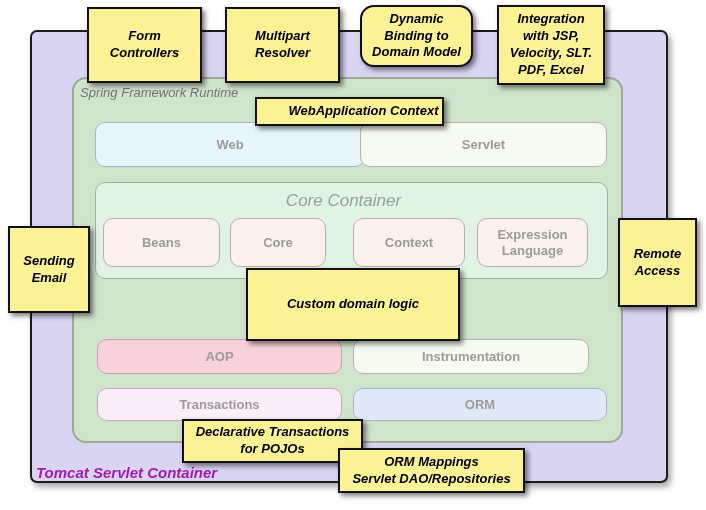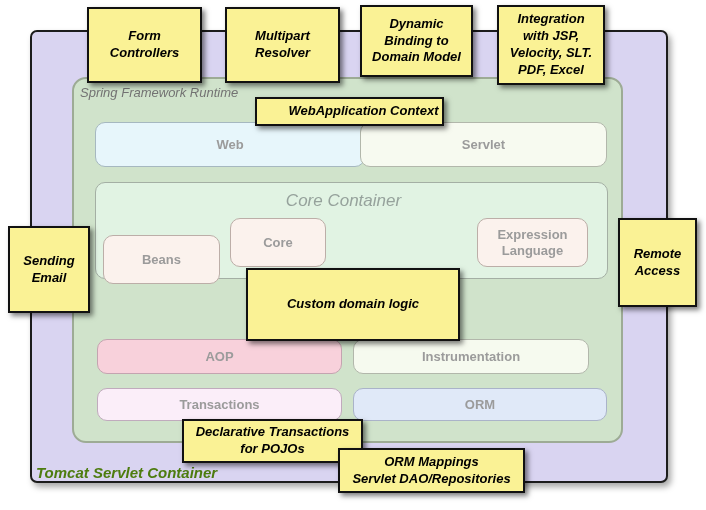--- a/index.html
+++ b/index.html
@@ -8,21 +8,21 @@
 
   
   .outer{
     position:absolute;left:30px;top:30px;width:638px;height:453px;
     background:#d9d4f1;border:2px solid #1c1c1c;border-radius:7px;
     box-shadow:3px 4px 6px rgba(0,0,0,0.35);
     box-sizing:border-box;
   }
   .outer-label{
     position:absolute;left:36px;top:464px;
-    font-size:15px;font-weight:bold;font-style:italic;color:#4d7c0f;
+    font-size:15px;font-weight:bold;font-style:italic;color:#a21caf;
   }
 
   
   .runtime{
     position:absolute;left:72px;top:77px;width:551px;height:366px;
     background:#d0e3cb;border:2px solid #9dab95;border-radius:14px;
     box-sizing:border-box;
   }
   .runtime-label{
     position:absolute;left:80px;top:85px;
@@ -40,41 +40,41 @@
   .box-servlet{left:360px;top:122px;width:247px;height:45px;background:#f7faf0;border:1.5px solid #b2b7ab;}
   .core{
     position:absolute;left:95px;top:182px;width:513px;height:97px;
     background:#e1f3e3;border:1.5px solid #a4afa4;border-radius:10px;
     box-sizing:border-box;
   }
   .core-title{
     position:absolute;left:0;right:16px;top:8px;text-align:center;
     font-size:17px;font-style:italic;color:#96a29c;
   }
-  .box-beans{left:103px;top:218px;width:117px;height:49px;background:#fbf2ed;border:1.5px solid #bcaea8;margin-top:17px;}
+  .box-beans{left:103px;top:218px;width:117px;height:49px;background:#fbf2ed;border:1.5px solid #bcaea8;}
   .box-core{left:230px;top:218px;width:96px;height:49px;background:#fbf2ed;border:1.5px solid #bcaea8;}
   .box-context{left:353px;top:218px;width:112px;height:49px;background:#fbf2ed;border:1.5px solid #bcaea8;}
   .box-expr{left:477px;top:218px;width:111px;height:49px;background:#fbf2ed;border:1.5px solid #bcaea8;}
   .box-aop{left:97px;top:339px;width:245px;height:35px;background:#f8d1db;border:1.5px solid #c4a4b0;}
   .box-instr{left:353px;top:339px;width:236px;height:35px;background:#f6faef;border:1.5px solid #b2b7ab;}
   .box-trans{left:97px;top:388px;width:245px;height:33px;background:#fbeef9;border:1.5px solid #c0abbd;}
   .box-orm{left:353px;top:388px;width:254px;height:33px;background:#e0e9f8;border:1.5px solid #aab3c9;}
 
   
   .sticky{
     position:absolute;background:#faf295;border:2px solid #111111;
     box-shadow:3px 3px 5px rgba(0,0,0,0.5);
     display:flex;align-items:center;justify-content:center;
     font-size:13px;font-weight:bold;font-style:italic;color:#000000;
     text-align:center;white-space:pre-line;line-height:1.3;
     box-sizing:border-box;
   }
   .n-form{left:87px;top:7px;width:115px;height:76px;}
   .n-multipart{left:225px;top:7px;width:115px;height:76px;}
-  .n-dynamic{left:360px;top:5px;width:113px;height:72px;}
+  .n-dynamic{left:360px;top:5px;width:113px;height:62px;border-radius:14px;}
   .n-integration{left:497px;top:5px;width:108px;height:80px;}
   .n-webapp{left:255px;top:97px;width:189px;height:29px;padding-left:28px;}
   .n-email{left:8px;top:226px;width:82px;height:87px;}
   .n-remote{left:618px;top:218px;width:79px;height:89px;}
   .n-custom{left:246px;top:268px;width:214px;height:73px;}
   .n-declarative{left:182px;top:419px;width:181px;height:44px;}
   .n-ormmap{left:338px;top:448px;width:187px;height:45px;}
 </style>
 </head>
 <body>
@@ -88,20 +88,21 @@
   <div class="runtime-label">Spring Framework Runtime</div>
 
   <div class="module box-web">Web</div>
   <div class="module box-servlet">Servlet</div>
 
   <div class="core">
     <div class="core-title">Core Container</div>
   </div>
   <div class="module box-beans">Beans</div>
   <div class="module box-core">Core</div>
+  <div class="module box-context">Context</div>
   <div class="module box-expr">Expression
 Language</div>
 
   <div class="module box-aop">AOP</div>
   <div class="module box-instr">Instrumentation</div>
   <div class="module box-orm">ORM</div>
   <div class="module box-trans">Transactions</div>
 
   <div class="sticky n-form">Form
 Controllers</div>

